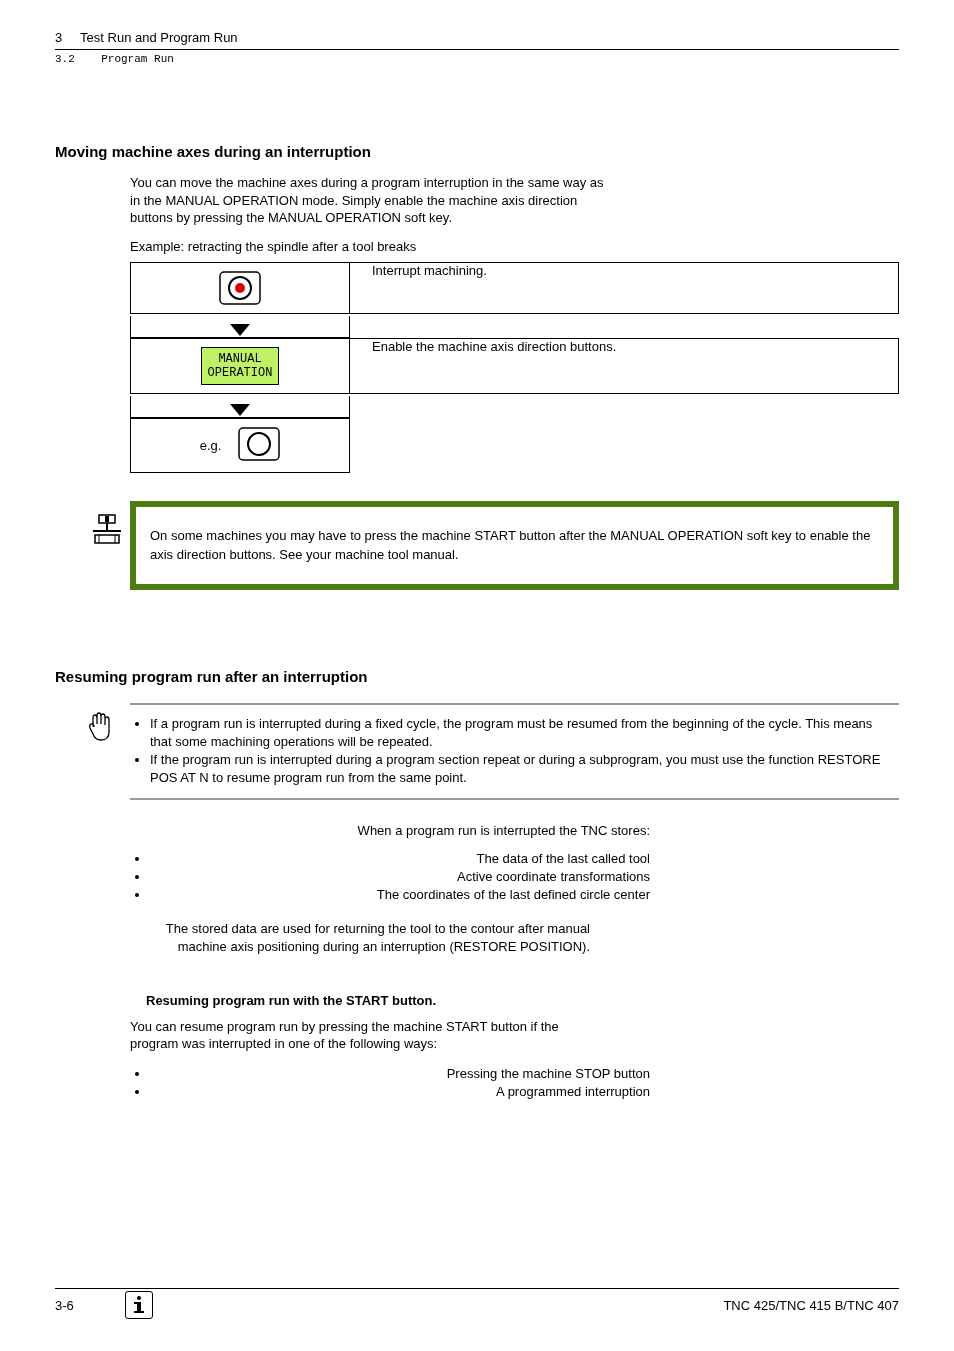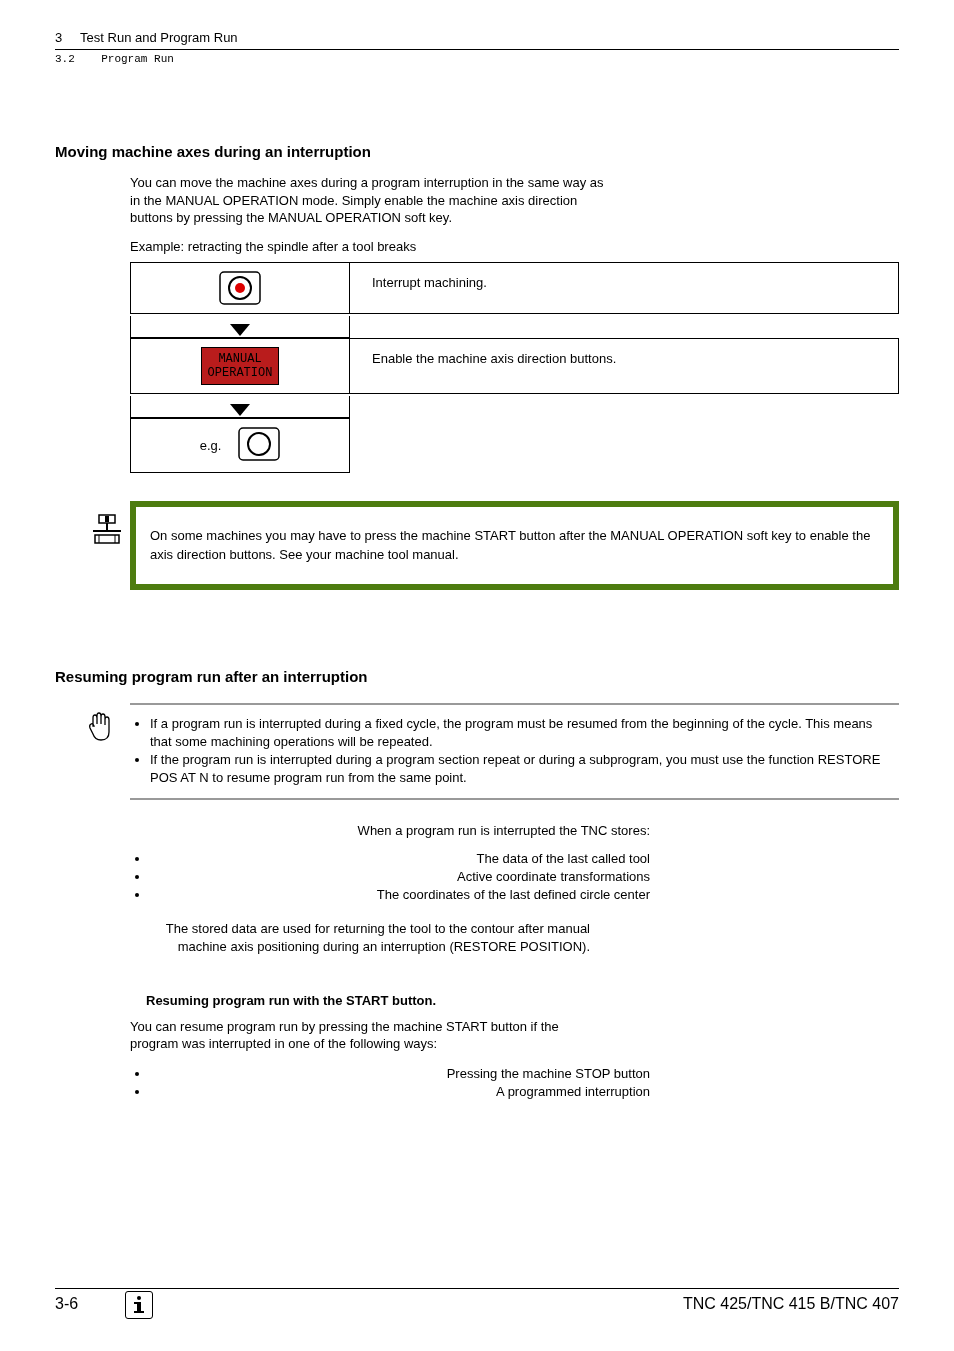--- a/index.html
+++ b/index.html
@@ -53,21 +53,21 @@
     display: flex;
     align-items: center;
     justify-content: center;
     padding: 8px 6px;
     min-height: 50px;
   }
   .step-right {
     flex: 1;
     border: 1px solid #000;
     border-left: none;
-    padding: 12px 22px;
+    padding: 0 22px;
     display: flex;
     align-items: flex-start;
   }
   .arrow-box {
     margin-left: 75px;
     width: 220px;
     height: 22px;
     border: 1px solid #000;
     border-top: none;
     display: flex;
@@ -84,21 +84,21 @@
   .btn-stop {
     display:inline-flex; align-items:center; justify-content:center;
   }
   .btn-softkey {
     border: 1.5px solid #000;
     padding: 4px 6px;
     font-family: "Courier New", monospace;
     font-size: 12px;
     text-align: center;
     line-height: 1.2;
-    background:#b91c1c;
+    background:#bef264;
   }
   .eg-row { display:flex; align-items:center; gap:17px; }
   .note-green {
     margin-left: 75px;
     border: 6px solid #4d7c0f;
     padding: 20px 14px;
     margin-top: 28px;
     line-height: 1.4;
     position: relative;
   }
@@ -140,21 +140,21 @@
     padding-left:16px;
   }
   .footer {
     position: absolute;
     bottom: 38px;
     left: 55px;
     right: 55px;
     display:flex;
     justify-content: space-between;
     align-items:flex-end;
-    font-size: 16px;
+    font-size: 13px;
     text-align: right;
   }
   .footer-hr {
     position:absolute;
     bottom:62px;
     left:55px; right:55px;
     border:none; border-top:1px solid #000;
   }
   .info-icon {
     display:inline-flex; border:1.5px solid #000; border-radius:3px;

